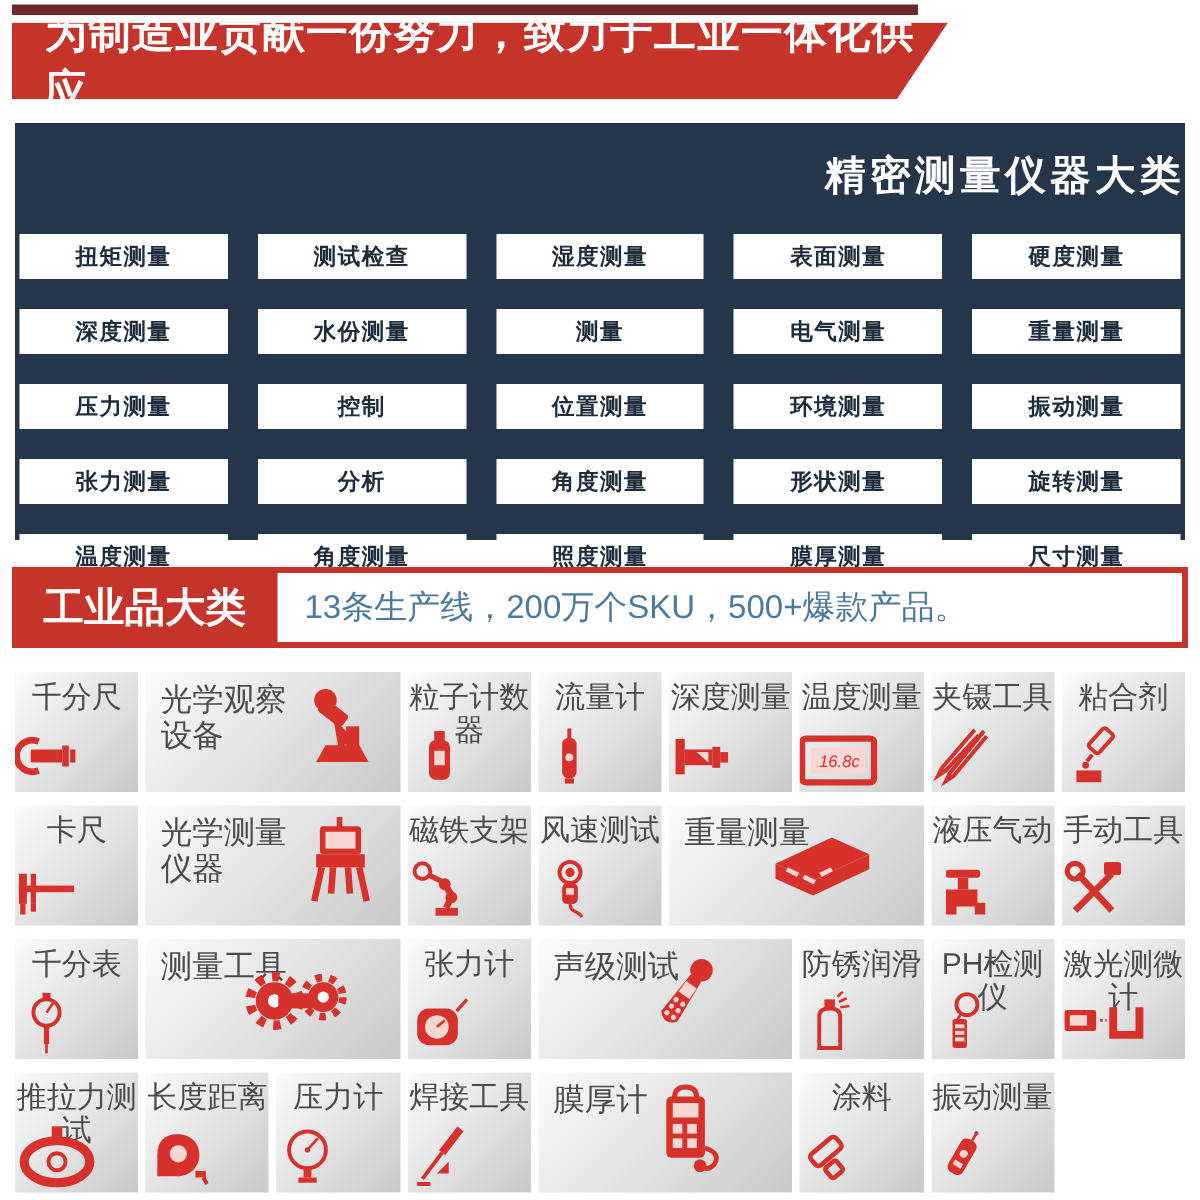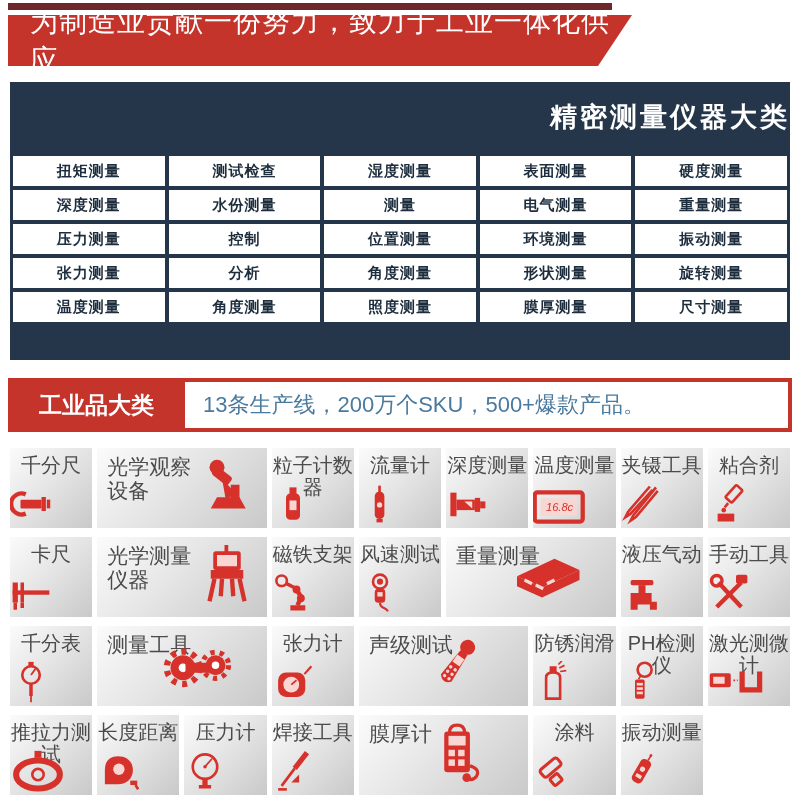--- a/index.html
+++ b/index.html
@@ -7,35 +7,35 @@
               font-family:"Liberation Sans", sans-serif; }
   .stage { position:relative; width:800px; height:800px; background:#fff; }
 
   
   .top-strip { position:absolute; left:8px; top:3px; width:604px; height:7px; background:#6c282b; }
 
   
   .hero { position:absolute; left:8px; top:15px; width:624px; height:51px;
           background:#c5342b; display:flex; align-items:center; padding-left:22px;
           clip-path:polygon(0 0, 100% 0, calc(100% - 34px) 100%, 0 100%); }
-  .hero span { color:#fff; font-size:28px; font-weight:normal; letter-spacing:1px; }
+  .hero span { color:#fff; font-size:28px; font-weight:bold; letter-spacing:1px; }
 
   
   .navy { position:absolute; left:10px; top:82px; width:780px; height:278px; background:#26364a; }
   .navy-title { text-align:right; padding-top:17px; color:#ffffff; font-size:27px;
                 font-weight:bold; letter-spacing:3px; }
-  .cat-grid { display:grid; grid-template-columns:repeat(5,1fr); gap:4px; margin:21px 3px 0 3px; }
+  .cat-grid { display:grid; grid-template-columns:repeat(5,1fr); gap:20px; margin:21px 3px 0 3px; }
   .cat-btn { height:30px; background:#ffffff; color:#1d2d3d; font-size:15px; font-weight:bold;
              display:flex; align-items:center; justify-content:center; letter-spacing:1px;
              border:none; cursor:pointer; }
 
   
   .ind { position:absolute; left:8px; top:378px; width:784px; height:54px; background:#c5342b; }
   .ind-label { position:absolute; left:0; top:0; width:177px; height:54px; display:flex;
-               align-items:center; justify-content:center; color:#fff; font-size:23px; font-weight:bold; }
+               align-items:center; justify-content:center; color:#fff; font-size:27px; font-weight:bold; }
   .ind-desc { position:absolute; left:177px; top:4px; right:4px; bottom:4px; background:#ffffff;
               display:flex; align-items:center; padding-left:18px; color:#4a7a9d; font-size:22px; }
 
   
   .prod-grid { position:absolute; left:10px; top:448px; width:780px; display:grid;
                grid-template-columns:repeat(9,1fr); grid-auto-rows:80px; gap:9px 5px; }
   .cell { position:relative; background:linear-gradient(135deg,#fbfbfb 0%,#e6e6e6 45%,#c9c9c9 100%);
           color:#4b4b4b; cursor:pointer; overflow:hidden; }
   .cell .lbl { text-align:center; margin-top:6px; font-size:20px; line-height:1.1; }
   .cell .ico { position:absolute; bottom:3px; left:0; right:0; display:flex; justify-content:flex-start;

